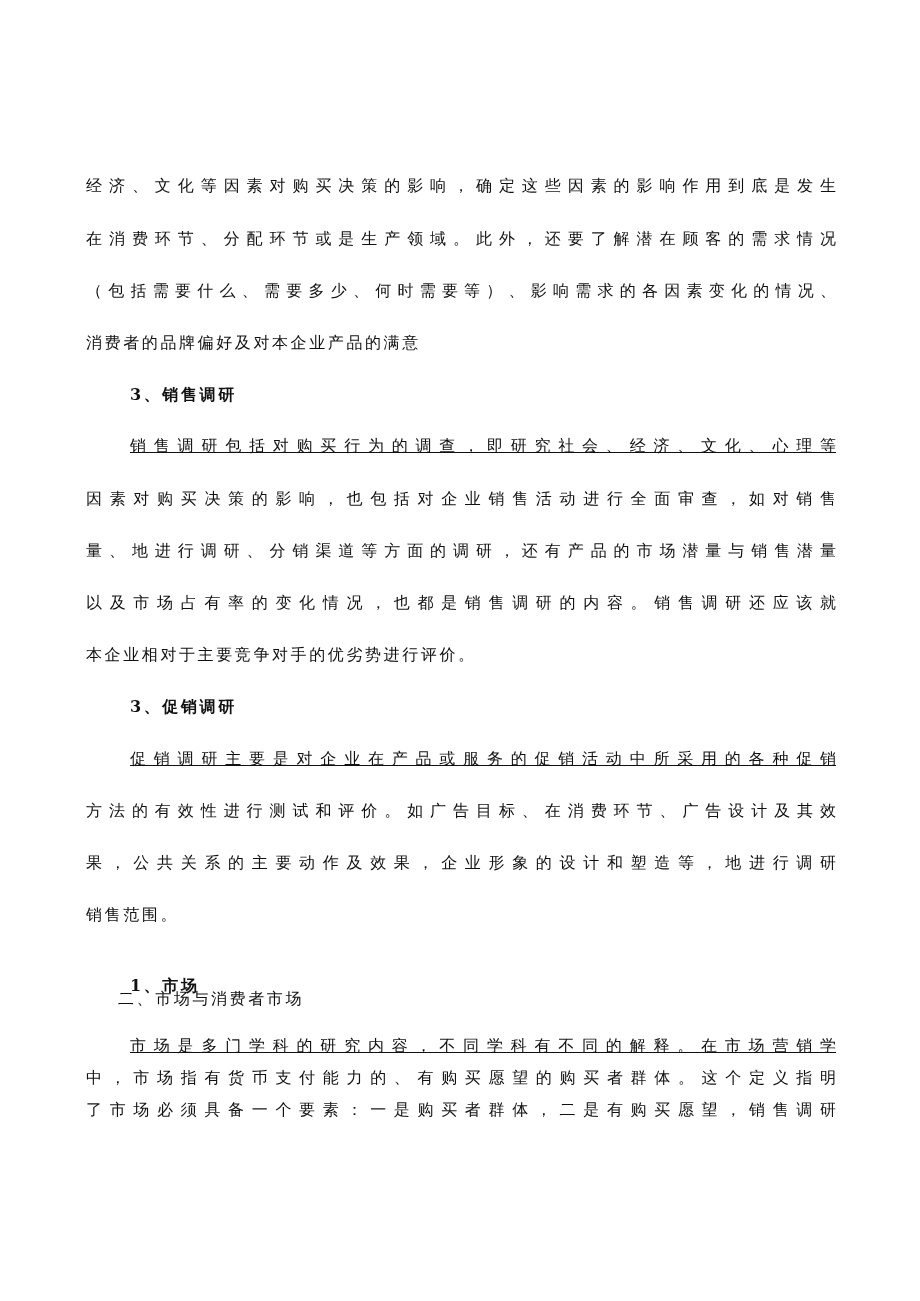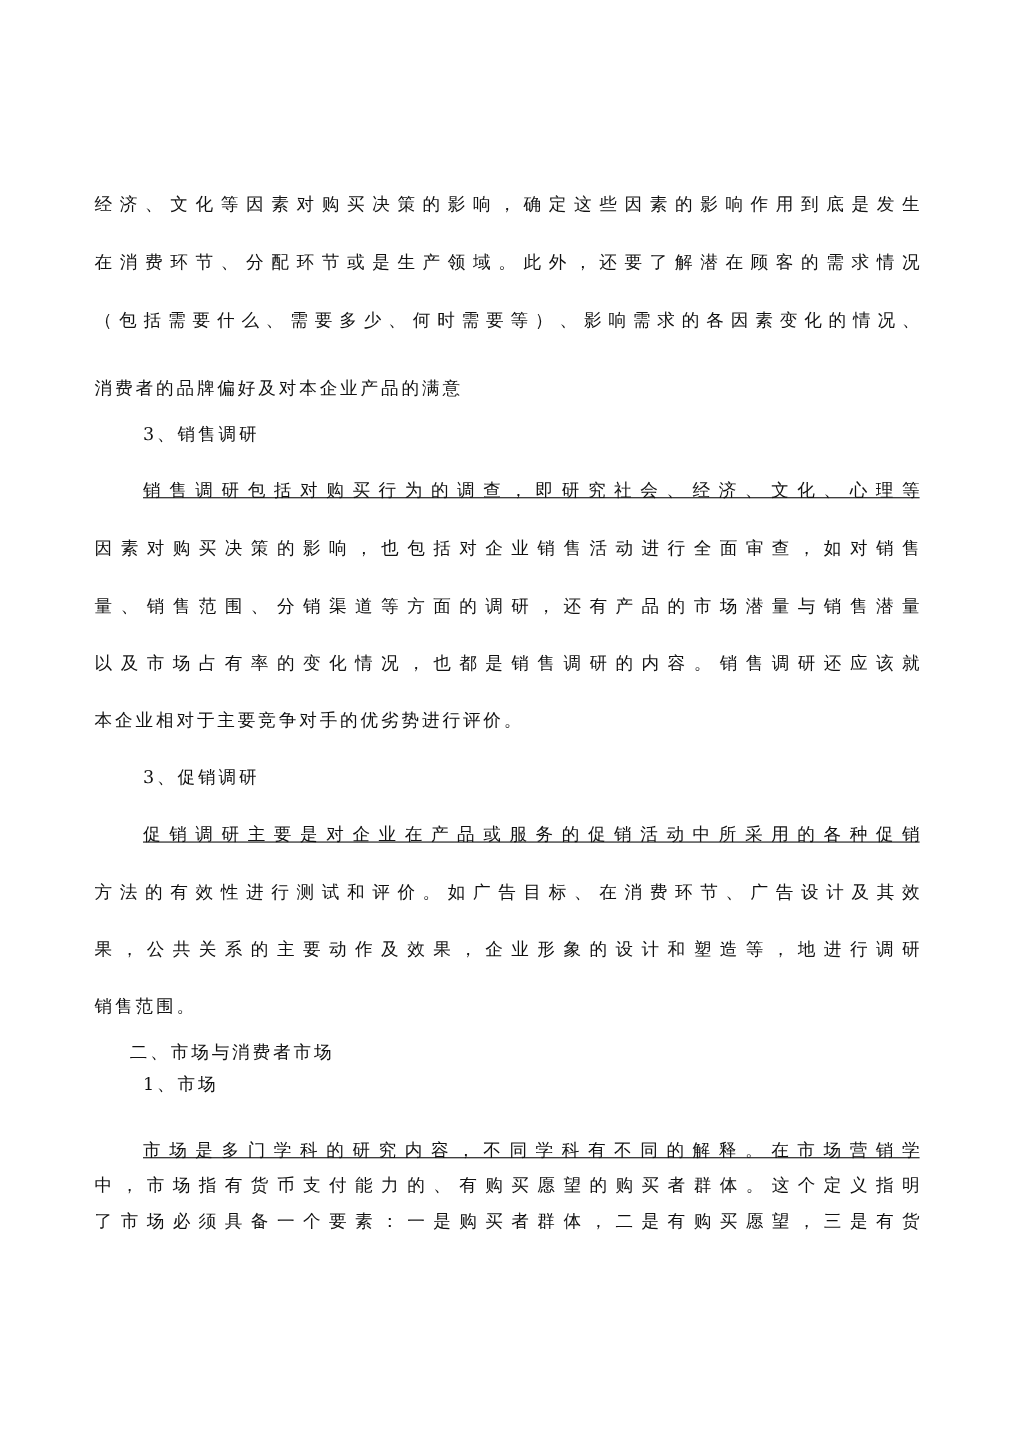--- a/index.html
+++ b/index.html
@@ -23,56 +23,56 @@
       line-height: 30px;
       white-space: nowrap;
       letter-spacing: 2.6px;
     }
     .line.justify {
       text-align: justify;
       text-align-last: justify;
       letter-spacing: 0;
     }
     .indent { left: 130px; width: 706px; text-decoration: underline; }
-    .heading { left: 130px; }
+    .heading { left: 130px; font-weight: bold; }
     .section { left: 118px; }
   </style>
 </head>
 <body>
 
 <div>
 
   <div>
     <div class="line justify" style="top:171px">经济、文化等因素对购买决策的影响，确定这些因素的影响作用到底是发生</div>
     <div class="line justify" style="top:224px">在消费环节、分配环节或是生产领域。此外，还要了解潜在顾客的需求情况</div>
     <div class="line justify" style="top:276px">（包括需要什么、需要多少、何时需要等）、影响需求的各因素变化的情况、</div>
-    <div class="line" style="top:338px">消费者的品牌偏好及对本企业产品的满意</div>
+    <div class="line" style="top:328px">消费者的品牌偏好及对本企业产品的满意</div>
   </div>
 
   <div class="line heading" style="top:380px">3、销售调研</div>
 
   <div>
     <div class="line justify indent" style="top:431px">销售调研包括对购买行为的调查，即研究社会、经济、文化、心理等</div>
     <div class="line justify" style="top:484px">因素对购买决策的影响，也包括对企业销售活动进行全面审查，如对销售</div>
-    <div class="line justify" style="top:536px">量、销售范围、分销渠道等方面的调研，还有产品的市场潜量与销售潜量</div>
+    <div class="line justify" style="top:536px">量、地进行调研、分销渠道等方面的调研，还有产品的市场潜量与销售潜量</div>
     <div class="line justify" style="top:588px">以及市场占有率的变化情况，也都是销售调研的内容。销售调研还应该就</div>
     <div class="line" style="top:640px">本企业相对于主要竞争对手的优劣势进行评价。</div>
   </div>
 
   <div class="line heading" style="top:692px">3、促销调研</div>
 
   <div>
     <div class="line justify indent" style="top:744px">促销调研主要是对企业在产品或服务的促销活动中所采用的各种促销</div>
     <div class="line justify" style="top:796px">方法的有效性进行测试和评价。如广告目标、在消费环节、广告设计及其效</div>
     <div class="line justify" style="top:848px">果，公共关系的主要动作及效果，企业形象的设计和塑造等，地进行调研</div>
     <div class="line" style="top:900px">销售范围。</div>
   </div>
 
-  <div class="line section" style="top:942px">二、市场与消费者市场</div>
+  <div class="line section" style="top:984px">二、市场与消费者市场</div>
   <div class="line heading" style="top:971px">1、市场</div>
 
   <div>
     <div class="line justify indent" style="top:1031px">市场是多门学科的研究内容，不同学科有不同的解释。在市场营销学</div>
     <div class="line justify" style="top:1063px">中，市场指有货币支付能力的、有购买愿望的购买者群体。这个定义指明</div>
-    <div class="line justify" style="top:1095px">了市场必须具备一个要素：一是购买者群体，二是有购买愿望，三是有货</div>
+    <div class="line justify" style="top:1095px">了市场必须具备一个要素：一是购买者群体，二是有购买愿望，销售调研</div>
   </div>
 
 </div>
 
 </body></html>

